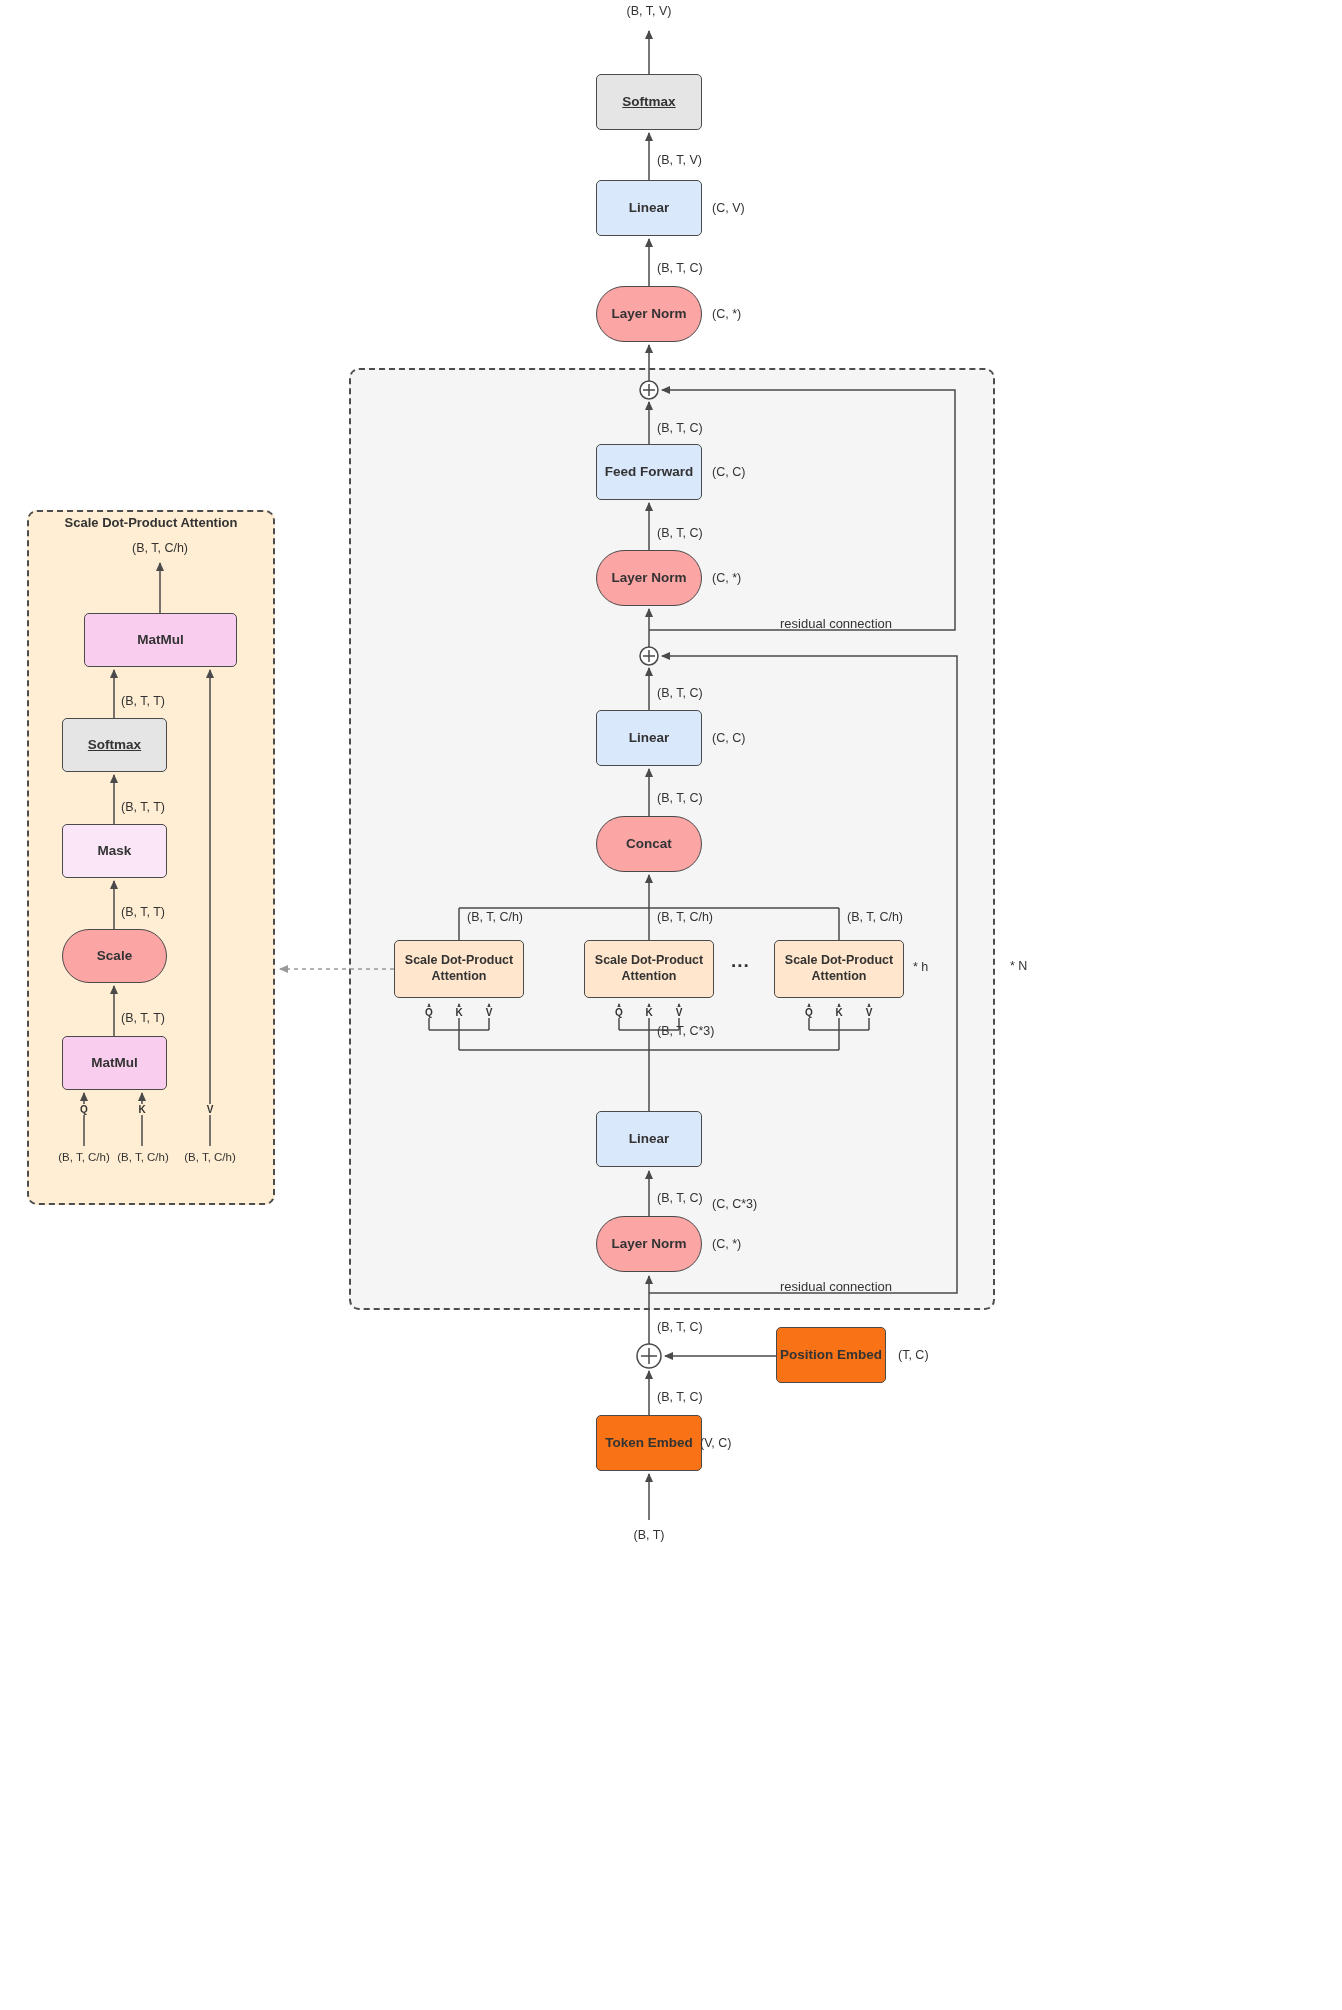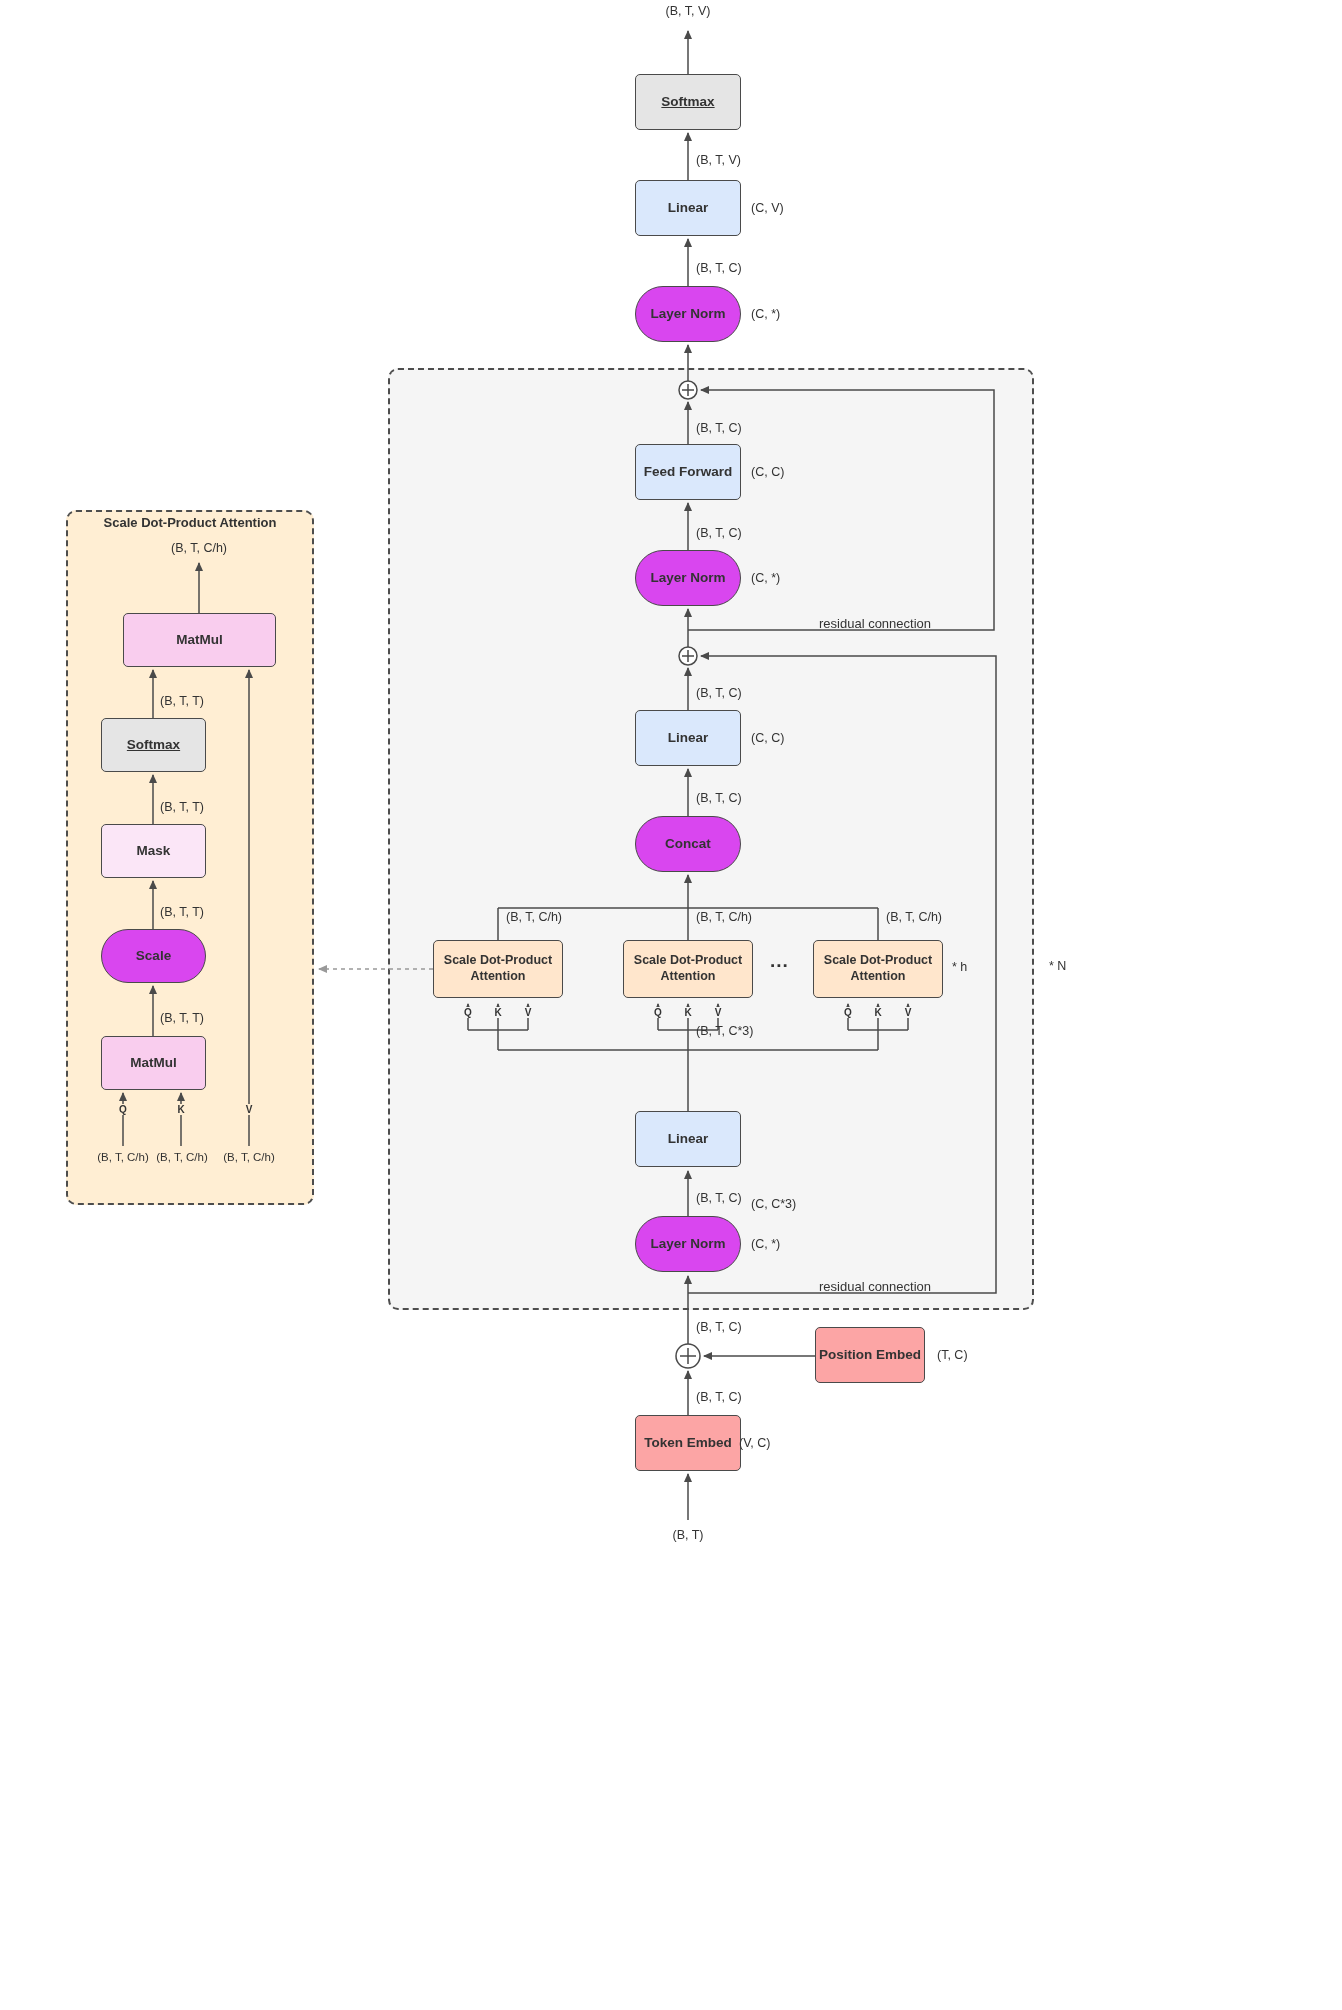--- a/index.html
+++ b/index.html
@@ -1,26 +1,26 @@
 <!DOCTYPE html>
 <html><head>
 <meta charset="utf-8">
 <style>
   * { margin:0; padding:0; box-sizing:border-box; }
   html,body { background:#ffffff; }
   body { font-family:"Liberation Sans", sans-serif; color:#333; }
-  .canvas { position:relative; width:1180px; height:2010px; background:#ffffff; overflow:hidden;margin-left:39px; }
+  .canvas { position:relative; width:1180px; height:2010px; background:#ffffff; overflow:hidden; }
   .container { position:absolute; border:2px dashed #4d4d4d; border-radius:10px; z-index:0; }
   .box { position:absolute; display:flex; align-items:center; justify-content:center;
          border:1.5px solid #4a4a4a; border-radius:5px; font-weight:bold; font-size:13.5px;
          text-align:center; z-index:2; line-height:1.25; padding:2px; }
   .c-green  { background:#e5e5e5;text-decoration:underline; }
   .c-blue   { background:#dae8fc; }
-  .c-yellow { background:#d946ef;border-radius:28px; }
-  .c-red    { background:#fca5a5; }
+  .c-yellow { background:#fca5a5;border-radius:28px; }
+  .c-red    { background:#f97316; }
   .c-orange { background:#ffe6cc; }
   .c-pink   { background:#f9cdee;text-align:right; }
   .c-lilac  { background:#fbe6f7; }
   .dim { position:absolute; font-size:12.5px; white-space:nowrap; z-index:2; }
   .ctr { transform:translateX(-50%); }
   .qkv { position:absolute; font-size:10px; font-weight:bold; z-index:2;
          transform:translateX(-50%); padding:0 2px; }
   .note { position:absolute; font-size:13px; white-space:nowrap; z-index:2; }
   .panel-title { position:absolute; font-weight:bold; font-size:13px; z-index:2; text-align:center; }
   svg.wires { position:absolute; left:0; top:0; z-index:1; }

